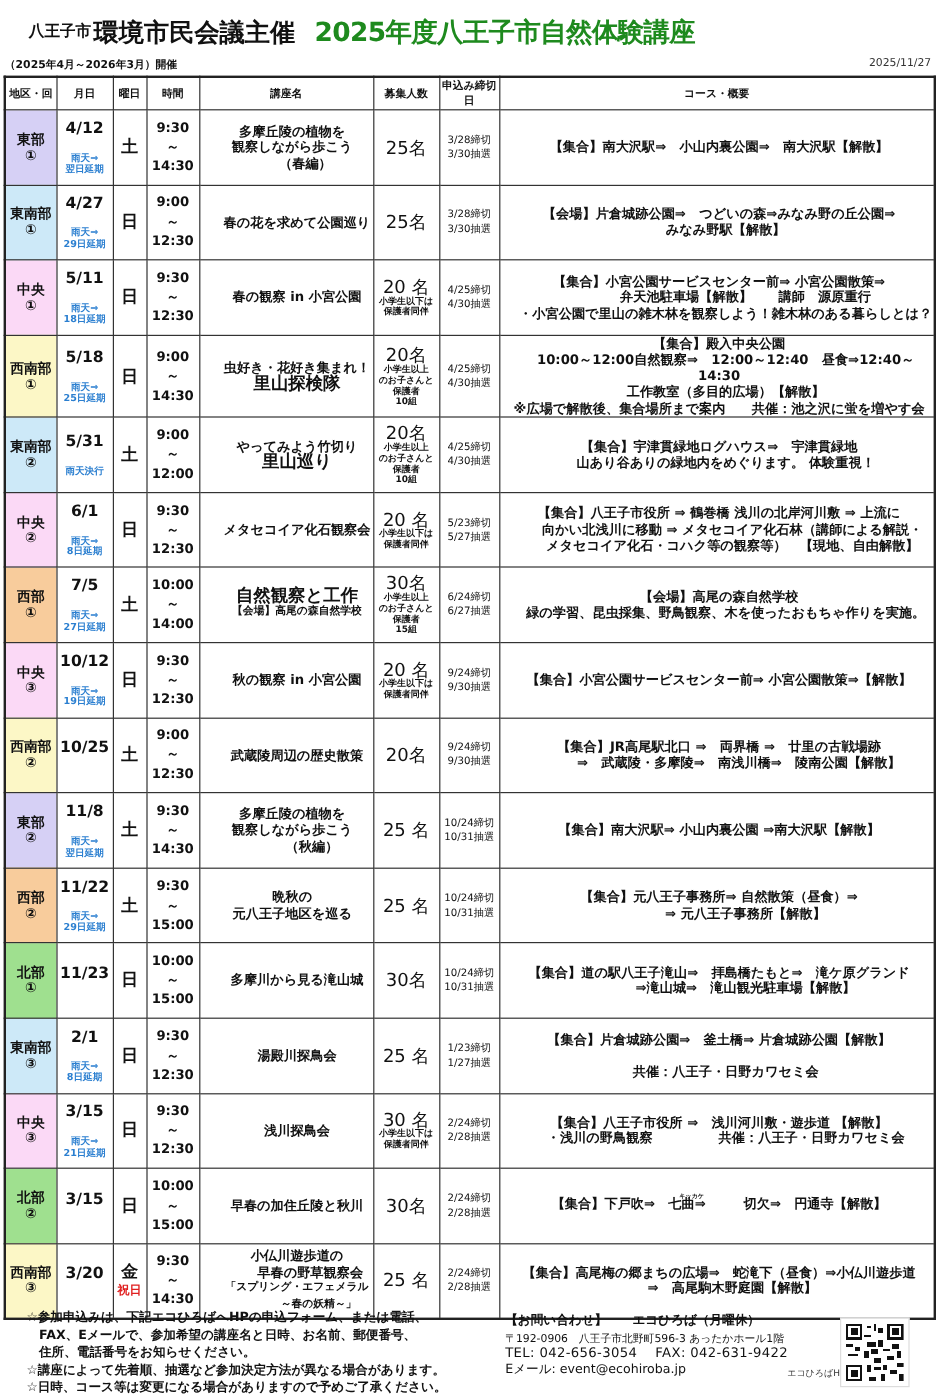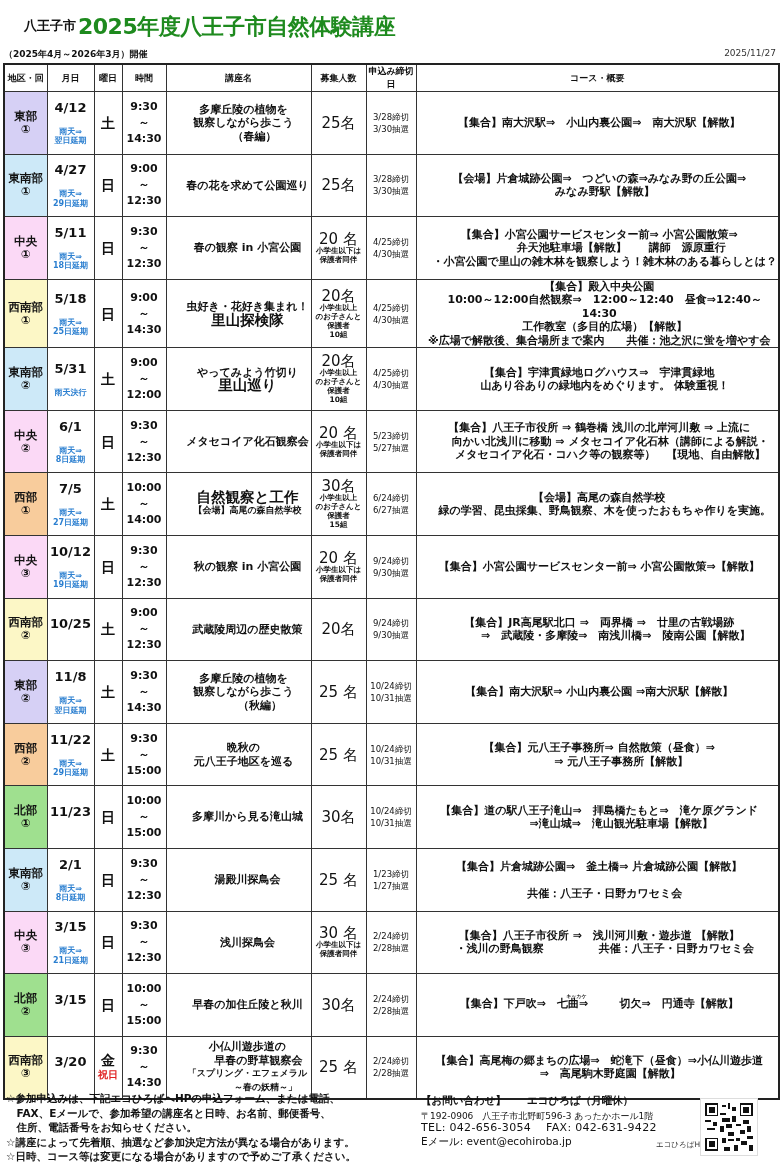--- a/index.html
+++ b/index.html
@@ -26,35 +26,36 @@
   .lecture-big { font-size: 14.5px; }
   .lecture-sub { font-size: 9px; font-weight: bold; display: block; }
   .lecture-left { text-align: center; padding-left: 10px; }
   .cap-main { font-size: 15px; font-weight: normal; line-height: 14px; }
   .cap-note { font-size: 7.5px; font-weight: bold; line-height: 9px; white-space: pre-line; display: block; }
   .deadline { font-size: 9.5px; font-weight: normal; line-height: 12px; white-space: pre-line; }
   .deadline-small { font-size: 8.5px; }
   td.course { text-align: left; padding-left: 4px; font-size: 11.5px; font-weight: normal; line-height: 13.5px; white-space: pre-line; }
   .course-small { font-size: 9.5px; }
   .ruby { font-size: 5px; position: relative; top: -9px; left: -22px; }
-  .footnotes { position: absolute; top: 1091px; left: 6px; font-size: 10.5px; font-weight: bold; line-height: 14.5px; white-space: pre-line; }
+  .footnotes { position: absolute; top: 1091px; left: 22px; font-size: 10.5px; font-weight: bold; line-height: 14.5px; white-space: pre-line; }
   .contact { position: absolute; top: 1094px; left: 421px; width: 280px; font-size: 10px; line-height: 12.5px; }
   .contact .c-title { font-weight: bold; font-size: 10.5px; margin-bottom: 3px; white-space: pre; }
   .contact .c-addr { font-size: 9px; }
   .contact .c-tel { font-size: 11px; letter-spacing: 0.3px; }
   .contact .c-mail { font-size: 10.5px; }
   .qr-label { position: absolute; top: 1140px; left: 656px; font-size: 7.5px; color: #333; }
   .qr { position: absolute; top: 1098px; left: 700px; width: 58px; height: 58px; border: 1px solid #ddd; background: #fff; padding: 4px; }
   .qr svg { width: 100%; height: 100%; display: block; }
 </style>
 </head>
 <body>
 
 <div class="title-row">
   <span class="org-small">八王子市</span>
+  <span class="org-big">環境市民会議主催</span>
   <span class="course-title">2025年度八王子市自然体験講座</span>
 </div>
 <div class="period">（2025年4月～2026年3月）開催</div>
 <div class="issue-date">2025/11/27</div>
 
 <table class="sched">
   <colgroup>
     <col style="width:43px">
       <col style="width:47px">
       <col style="width:28px">

